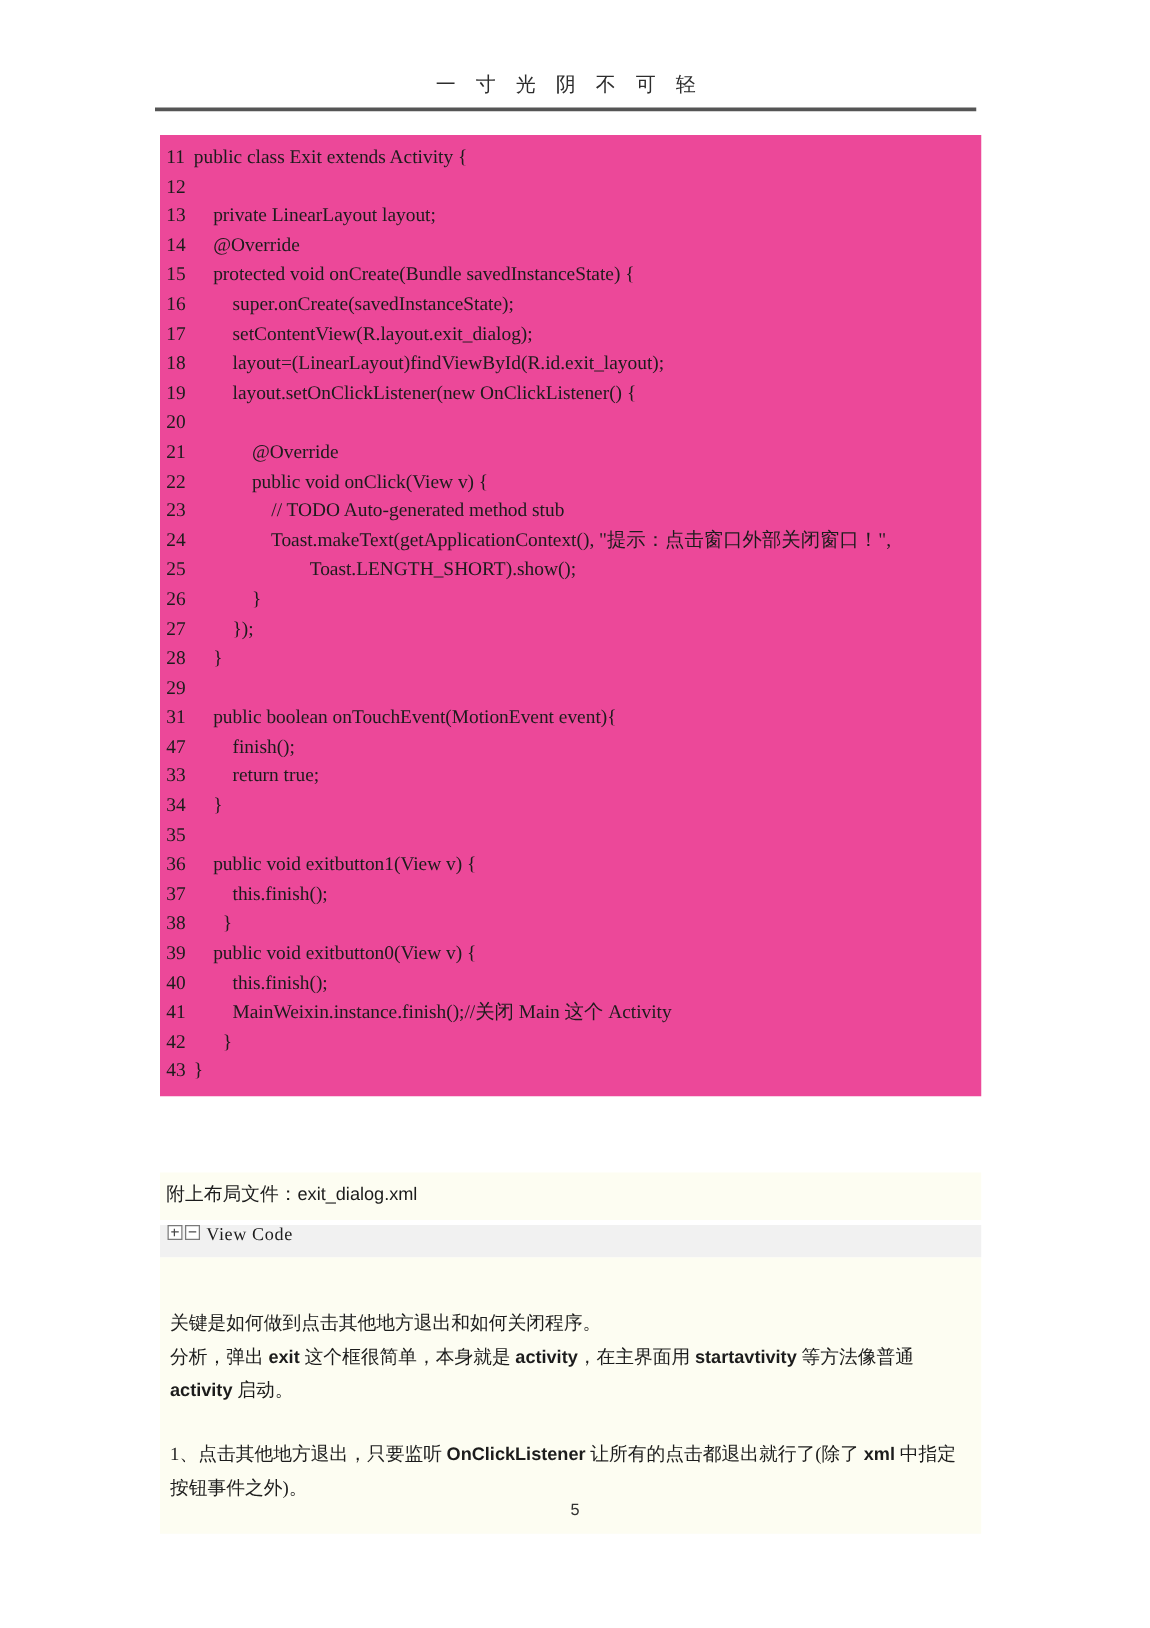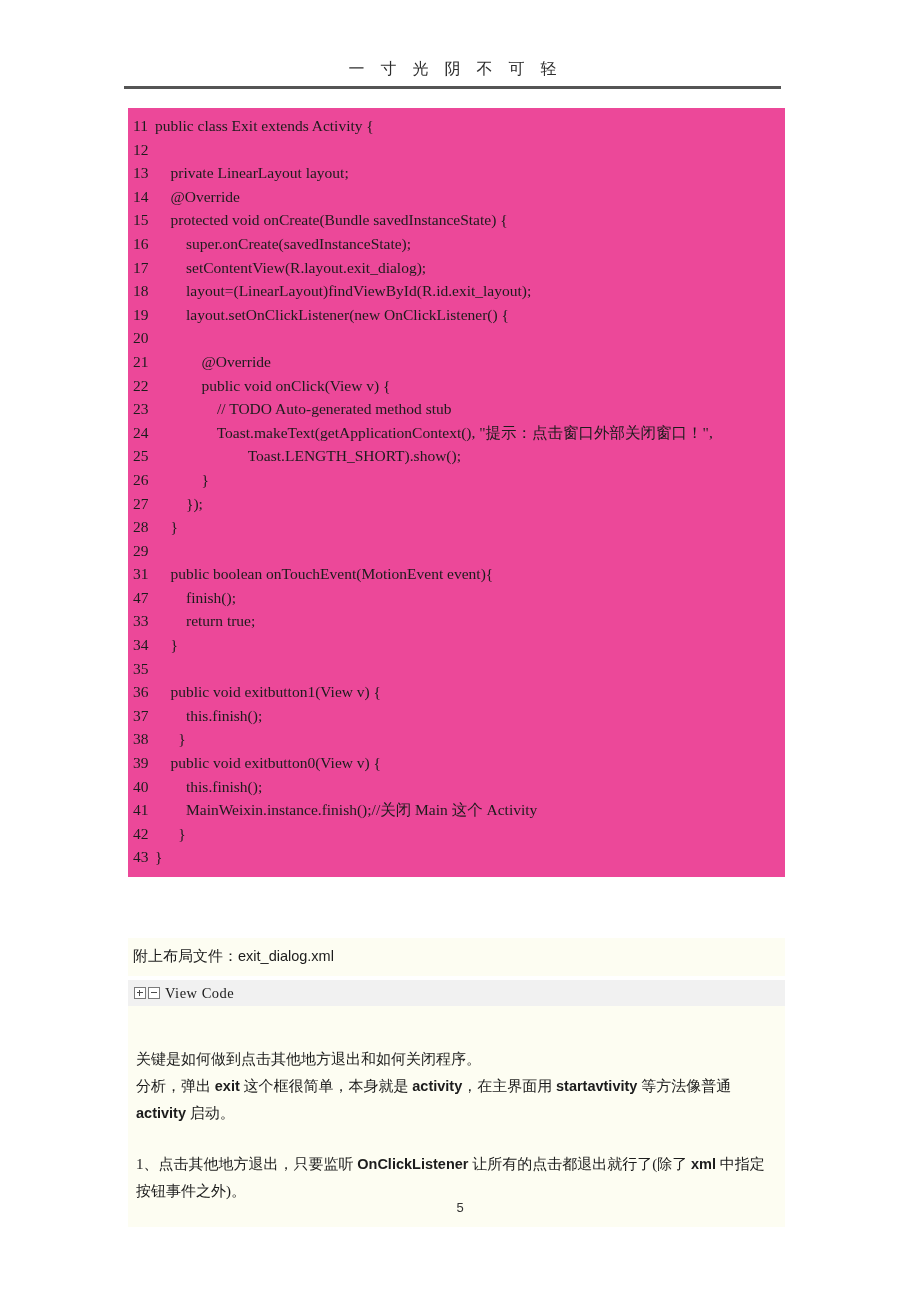--- a/index.html
+++ b/index.html
@@ -96,21 +96,20 @@
 
   
   .viewcode-bar {
     position: absolute;
     left: 128px;
     top: 980px;
     width: 657px;
     height: 26px;
     background: #f1f1f1;
     display: flex;
-    align-items: center;
     padding-left: 6px;
     box-sizing: border-box;
   }
   .box-icon {
     display: inline-block;
     width: 10px;
     height: 10px;
     border: 1px solid #7a7a7a;
     position: relative;
     margin-right: 2px;

